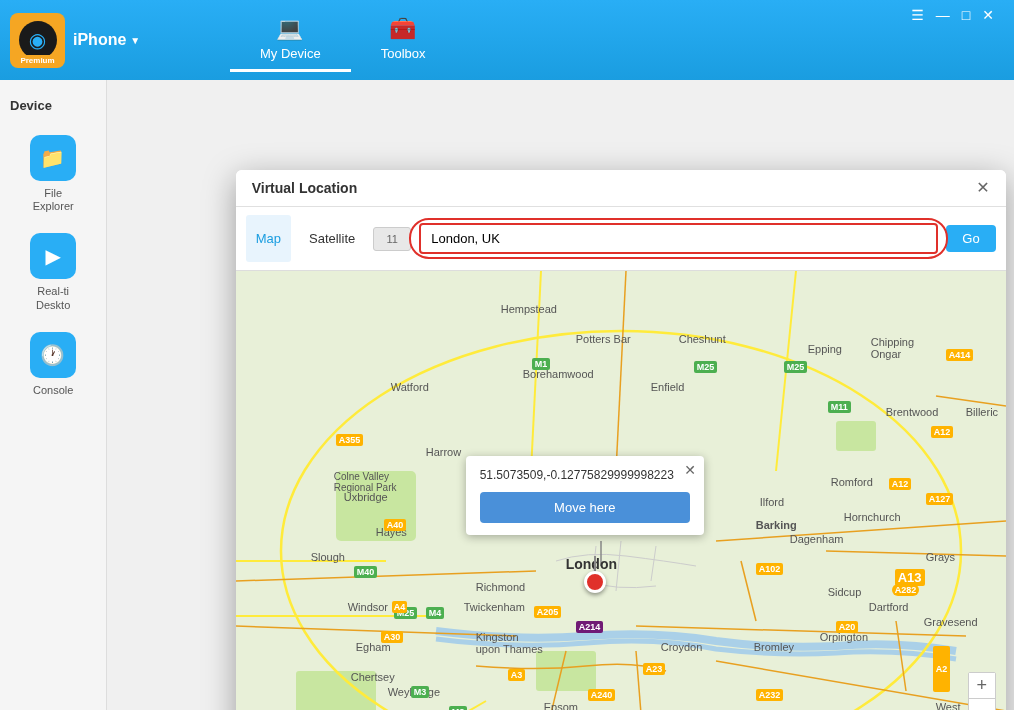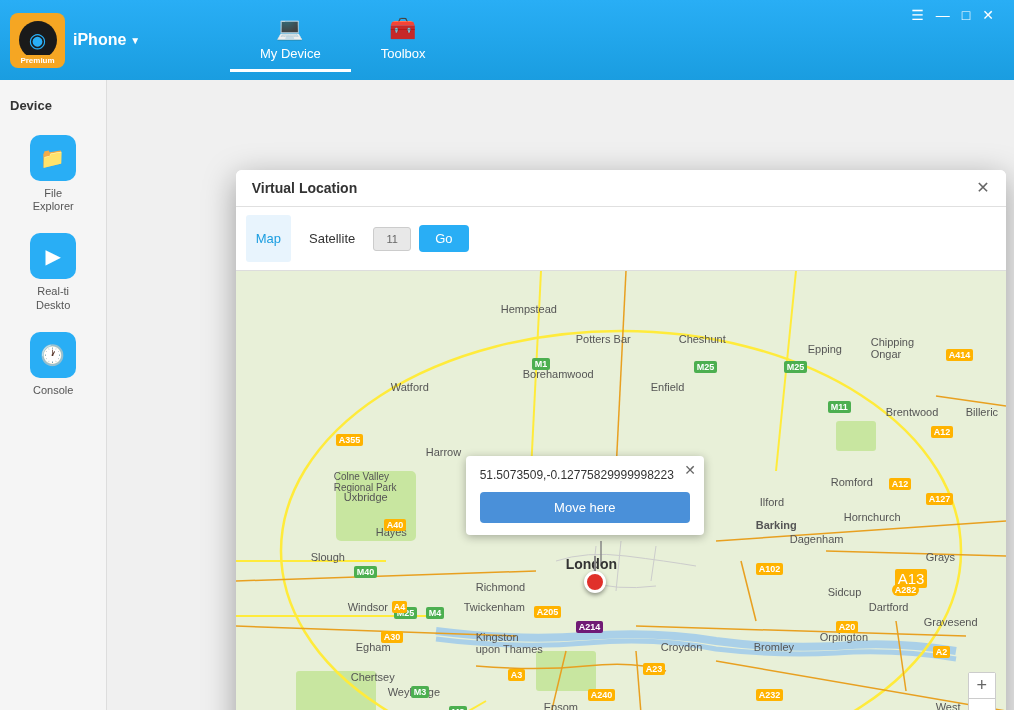--- a/index.html
+++ b/index.html
@@ -398,20 +398,24 @@
 
       <div class="vl-header">
         <span class="vl-title">Virtual Location</span>
         <span class="vl-close">✕</span>
       </div>
 
       <div class="map-toolbar">
         <div class="map-tab active">Map</div>
         <div class="map-tab">Satellite</div>
         <div style="width:38px; height:24px; background:#e8e8e8; border-radius:3px; display:flex; align-items:center; justify-content:center; font-size:11px; color:#666; border:1px solid #ccc;">11</div>
+        <div class="map-search-wrapper">
+          <input class="map-search-input" type="text" value="London, UK" style="">
+          <div class="search-oval"></div>
+        </div>
         <button class="go-button">Go</button>
       </div>
 
       <div class="map-area">
         <div class="map-bg">
 
           <svg class="map-svg" viewBox="0 0 770 505">
 
             <rect x="100" y="200" width="80" height="70" fill="#c8e6a0" rx="5"></rect>
             <rect x="300" y="380" width="60" height="40" fill="#c8e6a0" rx="3"></rect>
@@ -525,23 +529,23 @@
           <div style="position:absolute;top:415px;left:175px;background:#4caf50;color:white;font-size:9px;padding:1px 3px;border-radius:2px;font-weight:bold;">M3</div>
           <div style="position:absolute;top:435px;left:213px;background:#4caf50;color:white;font-size:9px;padding:1px 3px;border-radius:2px;font-weight:bold;">M3</div>
           <div style="position:absolute;top:440px;left:618px;background:#4caf50;color:white;font-size:9px;padding:1px 3px;border-radius:2px;font-weight:bold;">M25</div>
 
           <div style="position:absolute;top:163px;left:100px;background:#ffb300;color:white;font-size:9px;padding:1px 3px;border-radius:2px;font-weight:bold;">A355</div>
           <div style="position:absolute;top:155px;left:695px;background:#ffb300;color:white;font-size:9px;padding:1px 3px;border-radius:2px;font-weight:bold;">A12</div>
 
           <div style="position:absolute;top:78px;left:710px;background:#ffb300;color:white;font-size:9px;padding:1px 3px;border-radius:2px;font-weight:bold;">A414</div>
           <div style="position:absolute;top:207px;left:653px;background:#ffb300;color:white;font-size:9px;padding:1px 3px;border-radius:2px;font-weight:bold;">A12</div>
           <div style="position:absolute;top:222px;left:690px;background:#ffb300;color:white;font-size:9px;padding:1px 3px;border-radius:2px;font-weight:bold;">A127</div>
-          <div style="position:absolute;top:298px;left:659px;background:#ffb300;color:white;font-size:15px;padding:1px 3px;border-radius:2px;font-weight:normal;">A13</div>
+          <div style="position:absolute;top:298px;left:659px;background:#ffb300;color:white;font-size:13px;padding:1px 3px;border-radius:2px;font-weight:bold;">A13</div>
           <div style="position:absolute;top:313px;left:656px;background:#ffb300;color:white;font-size:9px;padding:1px 3px;border-radius:6px;font-weight:bold;">A282</div>
-          <div style="position:absolute;top:375px;left:697px;background:#ffb300;color:white;font-size:9px;padding:1px 3px;border-radius:2px;font-weight:bold;">A2</div>
+          <div style="position:absolute;top:375px;left:697px;background:#ffb300;color:white;font-size:9px;padding:18px 3px;border-radius:2px;font-weight:bold;">A2</div>
 
           <div style="position:absolute;top:350px;left:600px;background:#ffb300;color:white;font-size:9px;padding:1px 3px;border-radius:2px;font-weight:bold;">A20</div>
           <div style="position:absolute;top:292px;left:520px;background:#ffb300;color:white;font-size:9px;padding:1px 3px;border-radius:2px;font-weight:bold;">A102</div>
           <div style="position:absolute;top:330px;left:156px;background:#ffb300;color:white;font-size:9px;padding:1px 2px;border-radius:2px;font-weight:bold;">A4</div>
           <div style="position:absolute;top:335px;left:298px;background:#ffb300;color:white;font-size:9px;padding:1px 3px;border-radius:2px;font-weight:bold;">A205</div>
           <div style="position:absolute;top:350px;left:340px;background:#701a75;color:white;font-size:9px;padding:1px 3px;border-radius:2px;font-weight:bold;">A214</div>
           <div style="position:absolute;top:360px;left:145px;background:#ffb300;color:white;font-size:9px;padding:1px 3px;border-radius:2px;font-weight:bold;">A30</div>
           <div style="position:absolute;top:392px;left:407px;background:#ffb300;color:white;font-size:9px;padding:1px 3px;border-radius:2px;font-weight:bold;">A23</div>
           <div style="position:absolute;top:398px;left:272px;background:#ffb300;color:white;font-size:9px;padding:1px 3px;border-radius:2px;font-weight:bold;">A3</div>
           <div style="position:absolute;top:440px;left:270px;background:#ffb300;color:white;font-size:9px;padding:1px 3px;border-radius:2px;font-weight:bold;">A3</div>

